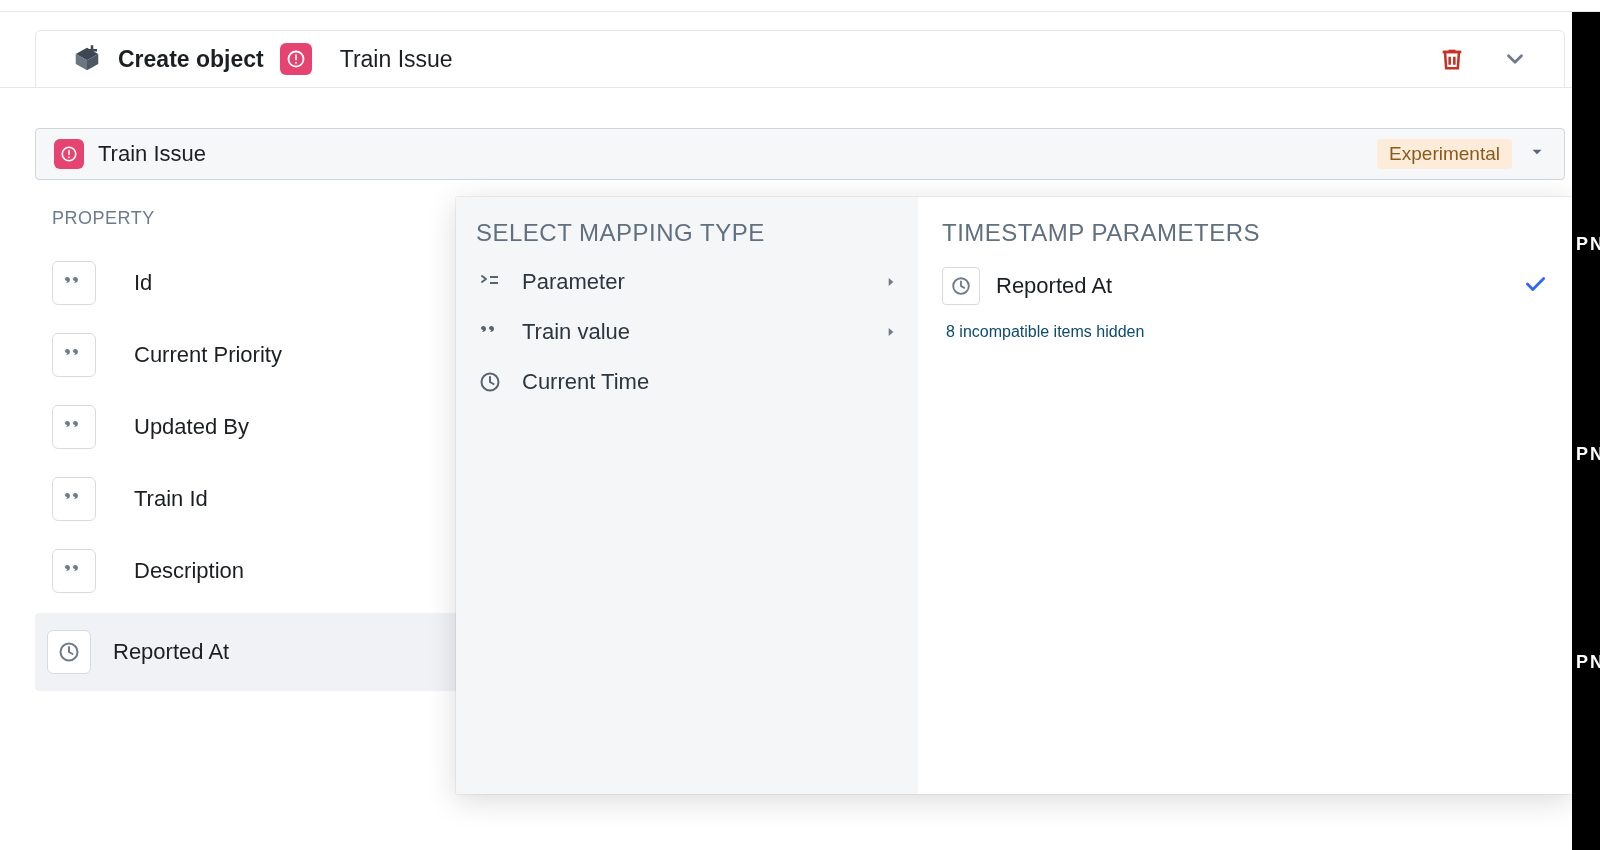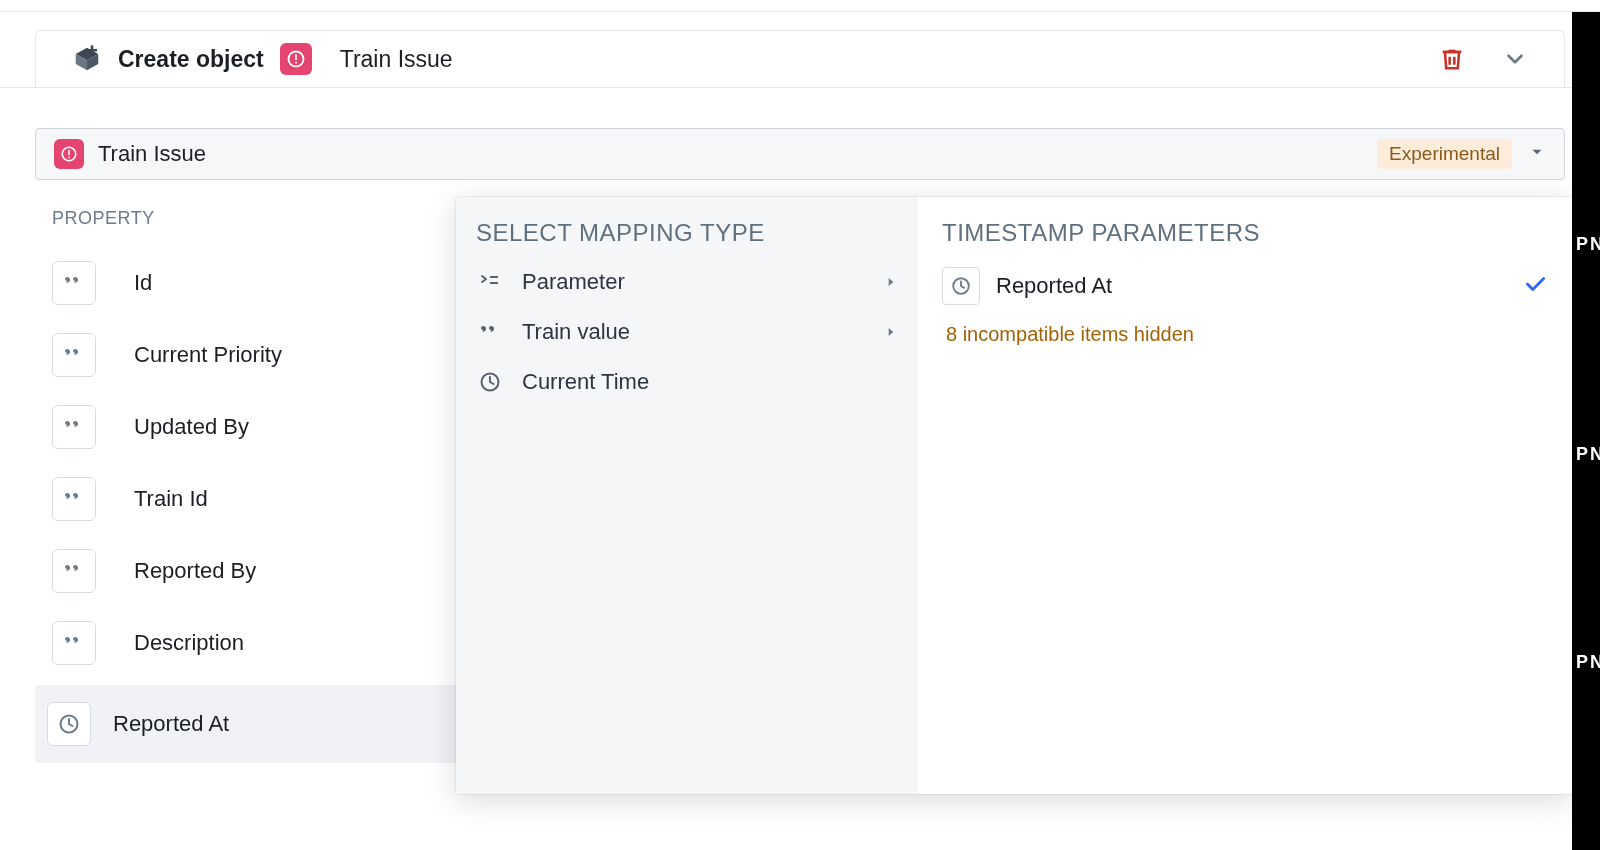--- a/index.html
+++ b/index.html
@@ -249,22 +249,22 @@
     align-items: center;
     gap: 16px;
     padding: 10px 0;
   }
   .ts-param-row .type-chip { width: 38px; height: 38px; border-radius: 4px; }
   .check {
     margin-left: auto;
     color: #3168f0;
   }
   .hidden-note {
-    color: #a16207;
-    font-size: 20px;
+    color: #0c4a6e;
+    font-size: 16px;
     padding: 8px 4px;
   }
 </style>
 </head>
 <body>
 
 <div class="top-strip"></div>
 
 <div class="header">
   <div class="header-left">
@@ -356,28 +356,20 @@
 
   <div class="prop-row">
     <span class="type-chip">
       <svg width="24" height="24" viewBox="0 0 24 24">
           <path d="M5 6c2 0 3 1 3 3 0 2-2 3-4 3 1-1 1-2 1-2-1 0-2-1-2-2s1-2 2-2zm8 0c2 0 3 1 3 3 0 2-2 3-4 3 1-1 1-2 1-2-1 0-2-1-2-2s1-2 2-2z" fill="#6e7b8b"></path>
         </svg>
     </span>
     <span class="prop-label">Train Id</span>
   </div>
 
-  <div class="prop-row">
-    <span class="type-chip">
-      <svg width="24" height="24" viewBox="0 0 24 24">
-          <path d="M5 6c2 0 3 1 3 3 0 2-2 3-4 3 1-1 1-2 1-2-1 0-2-1-2-2s1-2 2-2zm8 0c2 0 3 1 3 3 0 2-2 3-4 3 1-1 1-2 1-2-1 0-2-1-2-2s1-2 2-2z" fill="#6e7b8b"></path>
-        </svg>
-    </span>
-    <span class="prop-label">Reported By</span>
-  </div>
 
   <div class="prop-row">
     <span class="type-chip">
       <svg width="24" height="24" viewBox="0 0 24 24">
           <path d="M5 6c2 0 3 1 3 3 0 2-2 3-4 3 1-1 1-2 1-2-1 0-2-1-2-2s1-2 2-2zm8 0c2 0 3 1 3 3 0 2-2 3-4 3 1-1 1-2 1-2-1 0-2-1-2-2s1-2 2-2z" fill="#6e7b8b"></path>
         </svg>
     </span>
     <span class="prop-label">Description</span>
   </div>
 </div>

